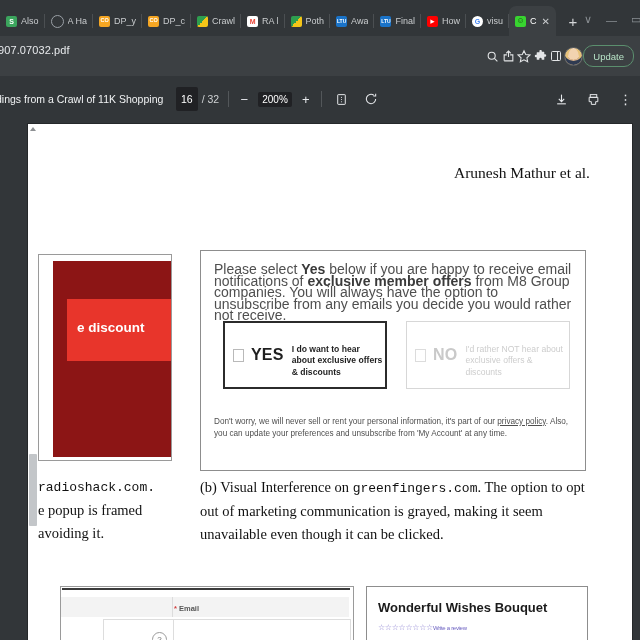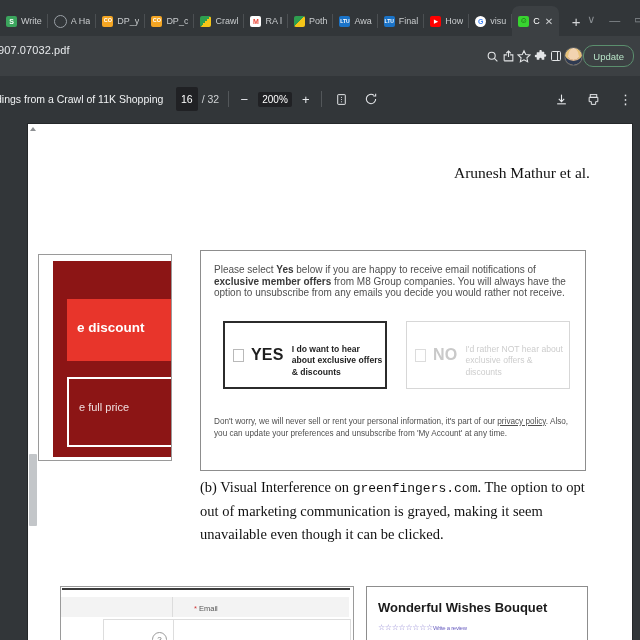--- a/index.html
+++ b/index.html
@@ -139,21 +139,21 @@
     position:absolute;left:10px;top:22px;color:#f0dede;font-size:11px;white-space:nowrap;
   }
 
   
   .figright{
     position:absolute;left:162px;top:126px;width:384px;height:219px;
     border:1px solid #8d8d8d;background:#ffffff;
   }
   .gf-text{
     position:absolute;left:13px;top:13px;width:358px;
-    font-size:10px;line-height:11.6px;color:#4f4f4f;
+    font-size:14px;line-height:11.6px;color:#4f4f4f;
     font-family:"Liberation Sans", sans-serif;
   }
   .gf-text b{color:#3a3a3a;}
   .gf-options{position:absolute;left:22px;top:70px;width:348px;display:flex;gap:19px;}
   .optbox{
     width:164px;height:68px;display:flex;align-items:center;padding:0 0 0 8px;box-sizing:border-box;
   }
   .optbox.yes{border:2px solid #2b2b2b;}
   .optbox.no{border:1px solid #d7d7d7;}
   .cb{
@@ -185,21 +185,21 @@
   }
   .mono{font-family:"Liberation Mono", monospace;font-size:13px;}
 
   
   .figbl{
     position:absolute;left:22px;top:462px;width:292px;height:70px;
     border:1px solid #9a9a9a;background:#ffffff;overflow:hidden;
   }
   .figbl .barA{position:absolute;left:1px;top:1px;width:288px;height:2px;background:#3a3a3a;}
   .figbl .lbl{
-    position:absolute;left:113px;top:17px;font-size:7.5px;color:#555;font-weight:normal;margin-left:20px;
+    position:absolute;left:113px;top:17px;font-size:7.5px;color:#555;font-weight:bold;
   }
   .figbl .lbl i{color:#d03a3a;font-style:normal;}
   .figbl .fieldA{
     position:absolute;left:0px;top:10px;width:111px;height:20px;background:#f3f3f3;border-right:1px solid #dcdcdc;
   }
   .figbl .fieldB{
     position:absolute;left:112px;top:10px;width:176px;height:20px;background:#f3f3f3;
   }
   .figbl .boxA{
     position:absolute;left:42px;top:32px;width:70px;height:40px;background:#fff;border:1px solid #ddd;
@@ -224,21 +224,21 @@
   .figbr .wr{color:#6a5fc0;font-size:6px;}
 </style>
 </head>
 <body>
 
 <div class="app">
 
   <div class="tabstrip">
     <div class="tab">
       <span class="favicon" style="background:#3ba55d">S</span>
-      <span class="tlabel">Write</span>
+      <span class="tlabel">Also</span>
     </div>
     <div class="tab">
       <span class="favicon" style="background:transparent;border:1.5px solid #9aa0a6;border-radius:50%"></span>
       <span class="tlabel">A Ha</span>
     </div>
     <div class="tab">
       <span class="favicon" style="background:#f5a623;font-size:5.5px">CO</span>
       <span class="tlabel">DP_y</span>
     </div>
     <div class="tab">
@@ -378,23 +378,20 @@
 
       <div class="paper">
 
         <div class="runhead">Arunesh Mathur et al.</div>
 
         <div class="figleft">
           <div class="shell">
             <div class="redbtn">
               <span>e discount</span>
             </div>
-            <div class="ghostbtn">
-              <span>e full price</span>
-            </div>
           </div>
         </div>
 
         <div class="figright">
           <div class="gf-text">
             <span>Please select </span><b>Yes</b><span> below if you are happy to receive email notifications of </span><b>exclusive member offers</b><span> from M8 Group companies. You will always have the option to unsubscribe from any emails you decide you would rather not receive.</span>
           </div>
 
           <div class="gf-options">
             <div class="optbox yes">
@@ -407,20 +404,25 @@
               <span class="bigword">NO</span>
               <span class="optdesc">I'd rather NOT hear about exclusive offers &amp; discounts</span>
             </div>
           </div>
 
           <div class="gf-foot">
             <span>Don't worry, we will never sell or rent your personal information, it's part of our </span><u>privacy policy</u><span>. Also, you can update your preferences and unsubscribe from 'My Account' at any time.</span>
           </div>
         </div>
 
+        <div class="capleft">
+          <div style="font-family:'Liberation Mono',monospace;font-size:13px">radioshack.com.</div>
+          <div>e popup is framed</div>
+          <div>avoiding it.</div>
+        </div>
 
         <div class="capright">
           <span>(b) Visual Interference on </span><span class="mono">greenfingers.com</span><span>. The option to opt out of marketing communication is grayed, making it seem unavailable even though it can be clicked.</span>
         </div>
 
         <div class="figbl">
           <div class="barA"></div>
           <div class="fieldA"></div>
           <div class="fieldB"></div>
           <div class="lbl"><i>*</i> <span>Email</span></div>

